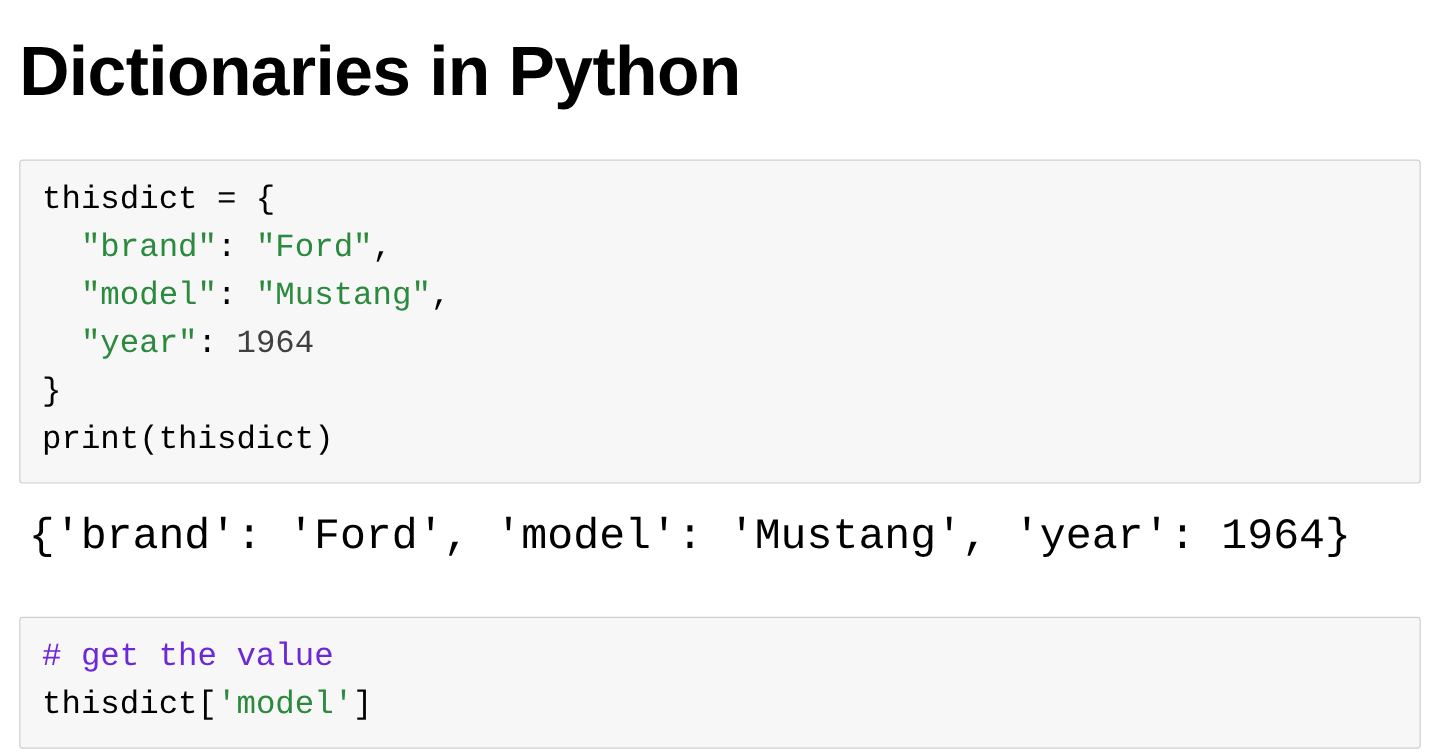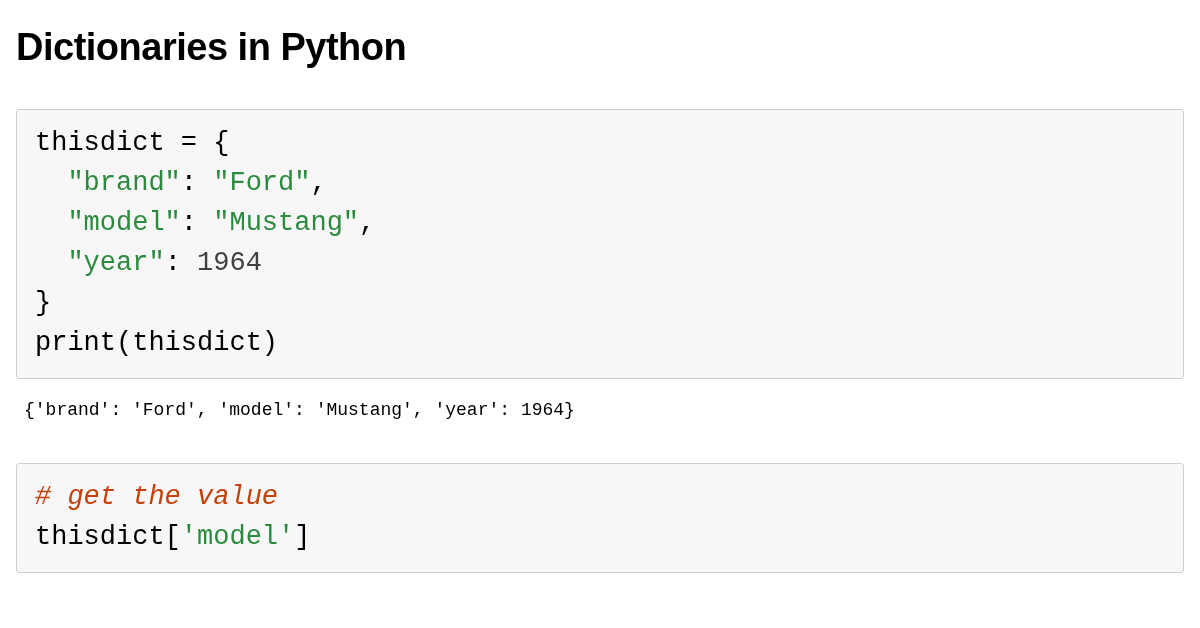--- a/index.html
+++ b/index.html
@@ -3,46 +3,46 @@
   <meta charset="utf-8">
   <style>
     body {
       margin: 0;
       padding: 16px;
       font-family: -apple-system, BlinkMacSystemFont, "Segoe UI", Helvetica, Arial, sans-serif;
       background: #fff;
       color: #000;
     }
     h1 {
-      font-size: 38px;
+      font-size: 58px;
       font-weight: 700;
       margin: 10px 0 40px 0;
       letter-spacing: -0.5px;
     }
     .code-cell {
       border: 1px solid #cfcfcf;
       background: #f7f7f7;
       border-radius: 3px;
       padding: 14px 18px;
       margin: 0 0 18px 0;
       font-family: ui-monospace, SFMono-Regular, Menlo, Consolas, "Liberation Mono", monospace;
       font-size: 27px;
       line-height: 1.48;
       white-space: pre;
     }
     .output-cell {
       font-family: ui-monospace, SFMono-Regular, Menlo, Consolas, "Liberation Mono", monospace;
-      font-size: 18px;
+      font-size: 36px;
       line-height: 1.48;
       white-space: pre;
       margin: 0 0 40px 8px;
     }
     .s { color: #2b8a3e; }  
     .n { color: #404040; }  
-    .c { color: #c2410c; font-style: italic; } 
+    .c { color: #6d28d9; } 
   </style>
 </head>
 <body>
 
 <h1>Dictionaries in Python</h1>
 
 <div class="code-cell"><span>thisdict = {</span>
 <span>  </span><span class="s">"brand"</span><span>: </span><span class="s">"Ford"</span><span>,</span>
 <span>  </span><span class="s">"model"</span><span>: </span><span class="s">"Mustang"</span><span>,</span>
 <span>  </span><span class="s">"year"</span><span>: </span><span class="n">1964</span>

